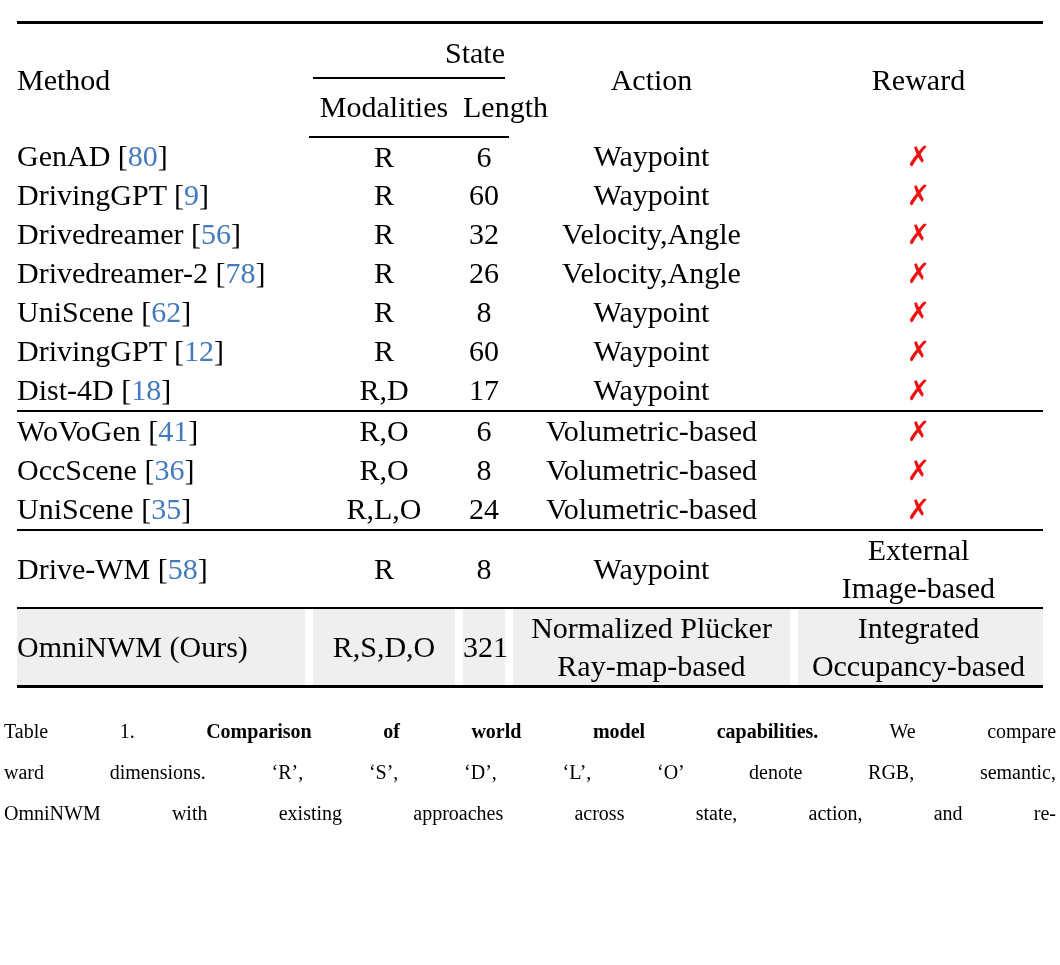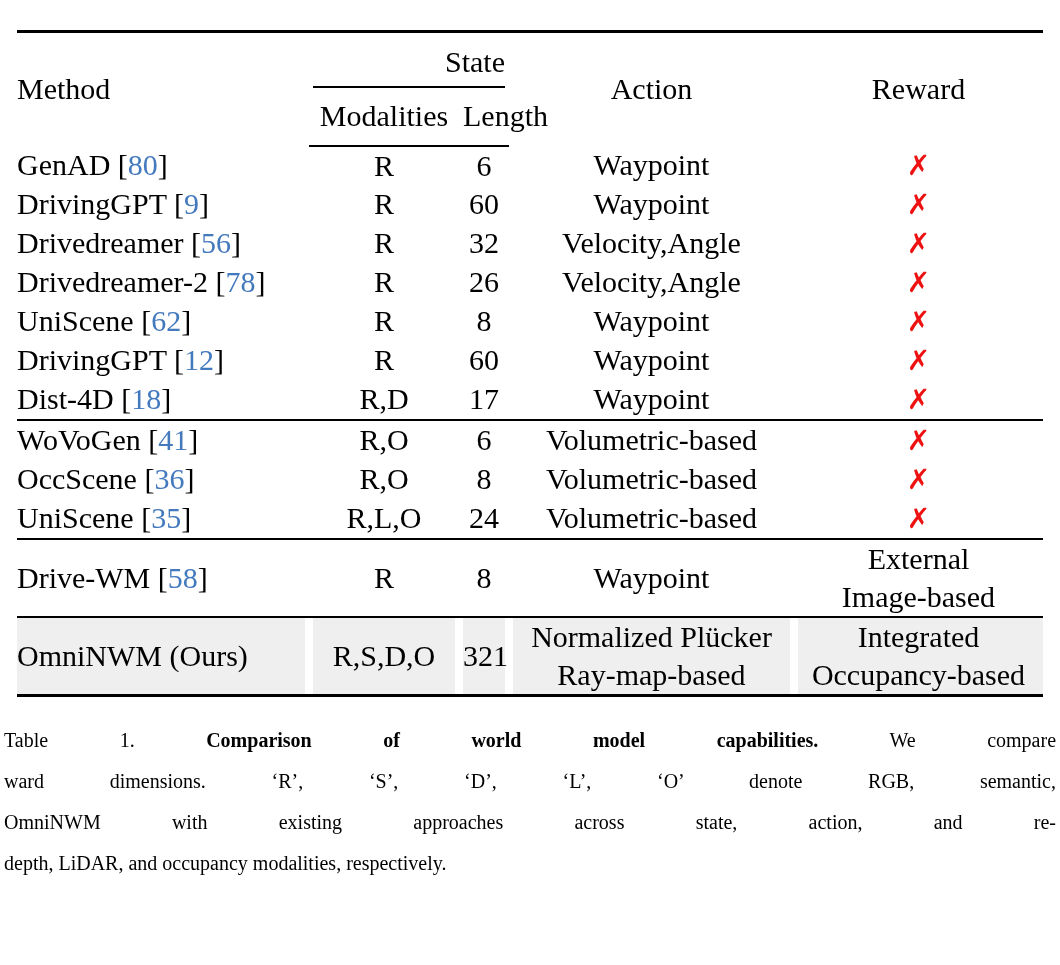--- a/index.html
+++ b/index.html
@@ -19,21 +19,21 @@
     height: 965px;
     box-sizing: border-box;
     padding-top: 14px;
   }
 
   
   table.cmp {
     border-collapse: collapse;
     table-layout: fixed;
     width: 1026px;
-    margin: 16px 17px;
+    margin: 7px 17px;
     border-top: 3px solid #000;
     border-bottom: 3px solid #000;
     font-size: 30px;
   }
   th, td {
     padding: 0 4px;
     vertical-align: middle;
     font-weight: normal;
   }
   thead tr.h1 { height: 56px; }
@@ -258,16 +258,15 @@
   </table>
 
   <figcaption class="caption">
     <div class="cap-line">
       <span>Table 1.</span>
       <span class="cap-bold">Comparison of world model capabilities.</span>
       <span>We compare</span>
     </div>
     <div class="cap-line">ward dimensions. ‘R’, ‘S’, ‘D’, ‘L’, ‘O’ denote RGB, semantic,</div>
     <div class="cap-line">OmniNWM with existing approaches across state, action, and re-</div>
-    <div class="cap-line last">depth, LiDAR, and occupancy modalities, respectively.</div>
   </figcaption>
 
 </div>
 
 </body></html>

